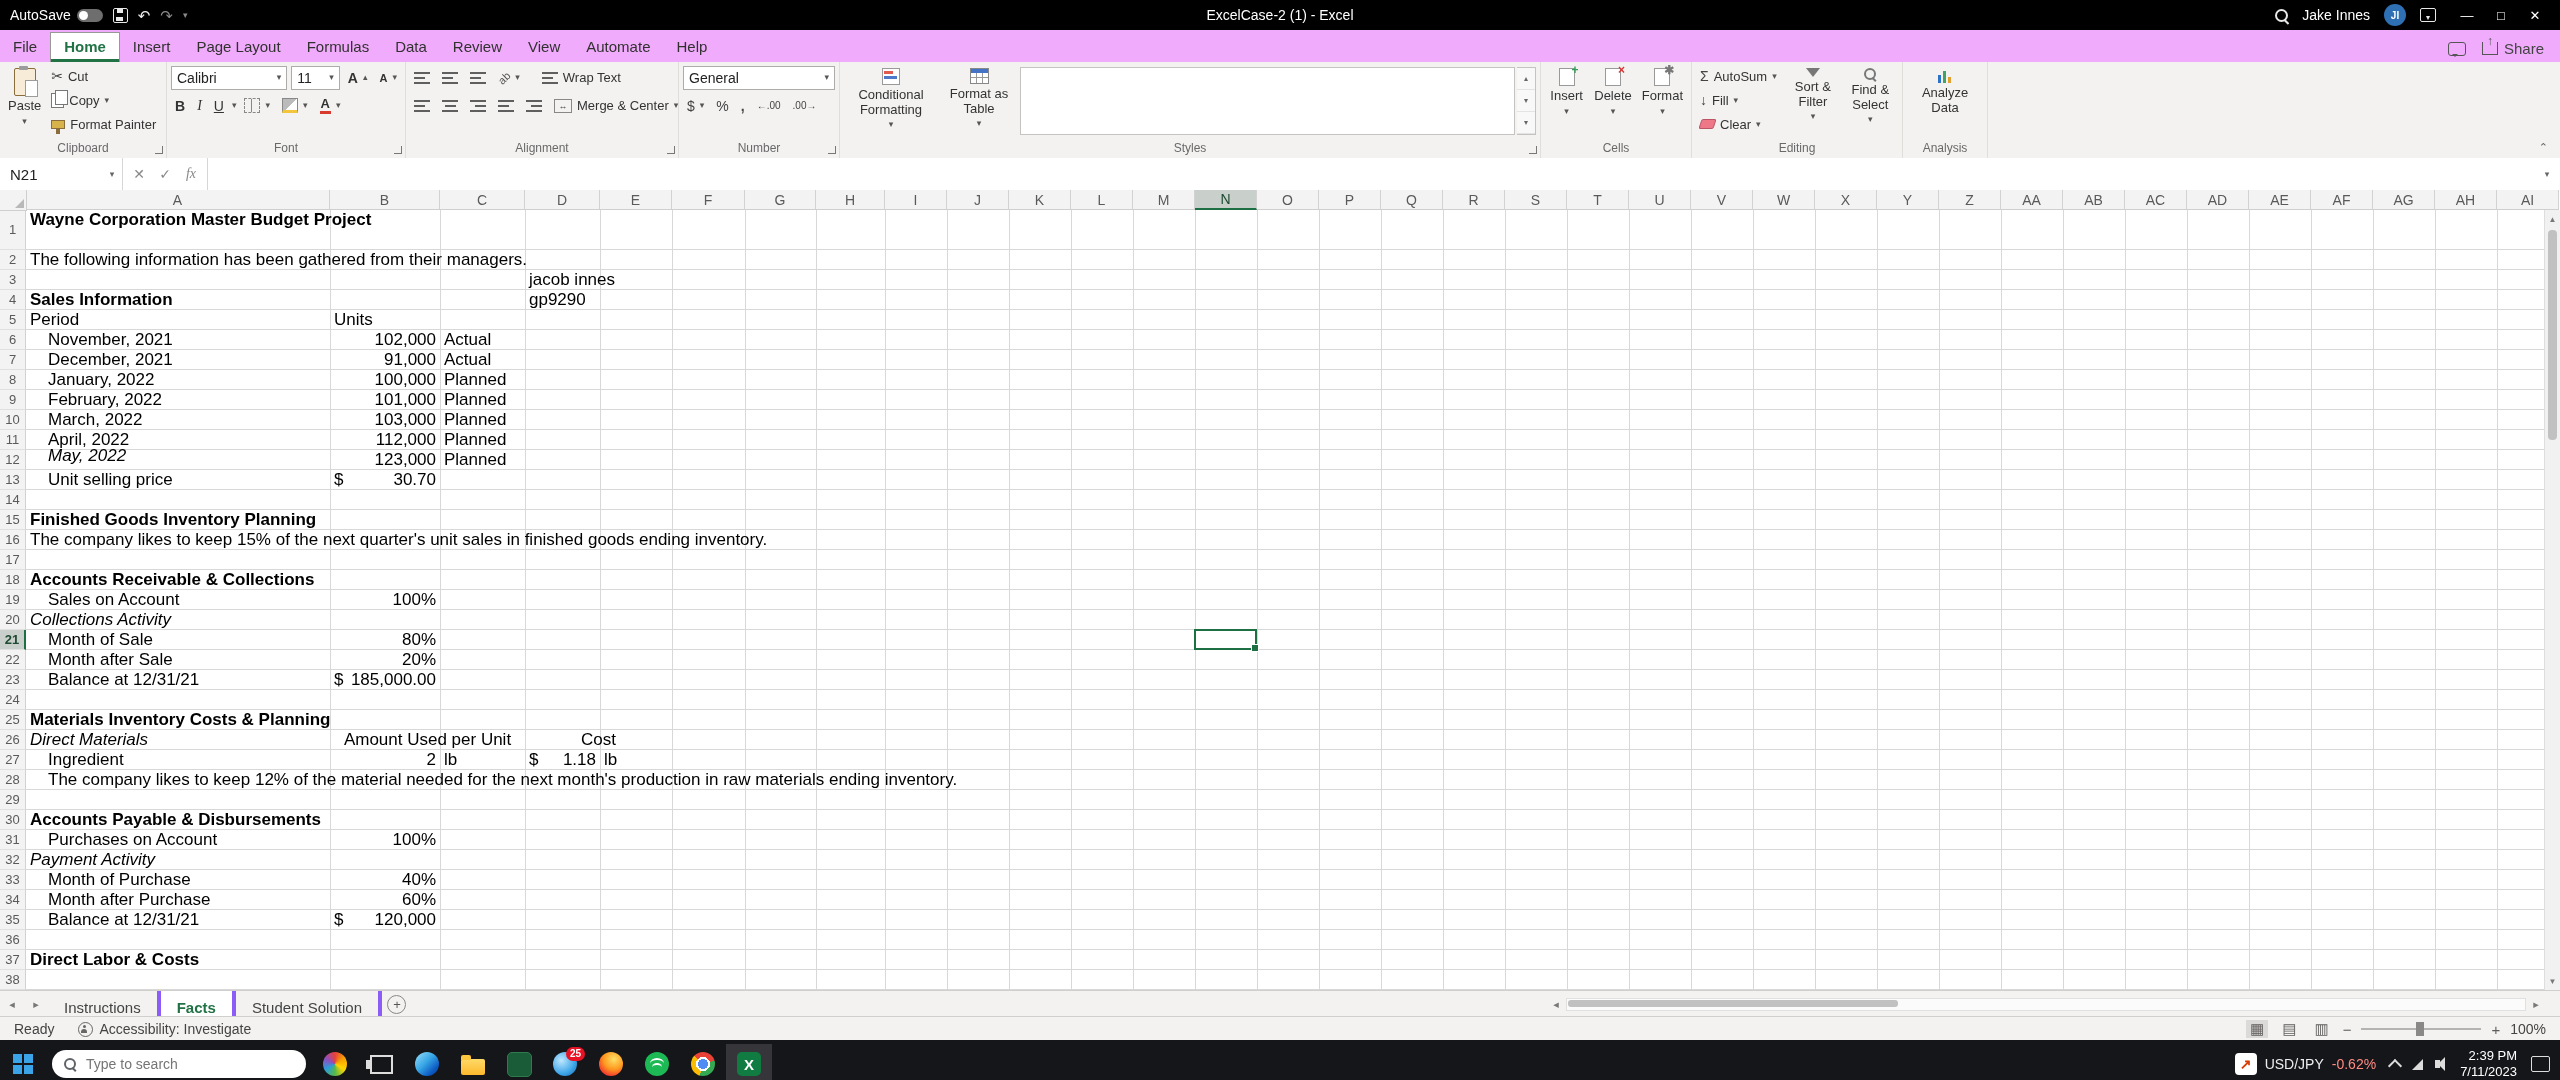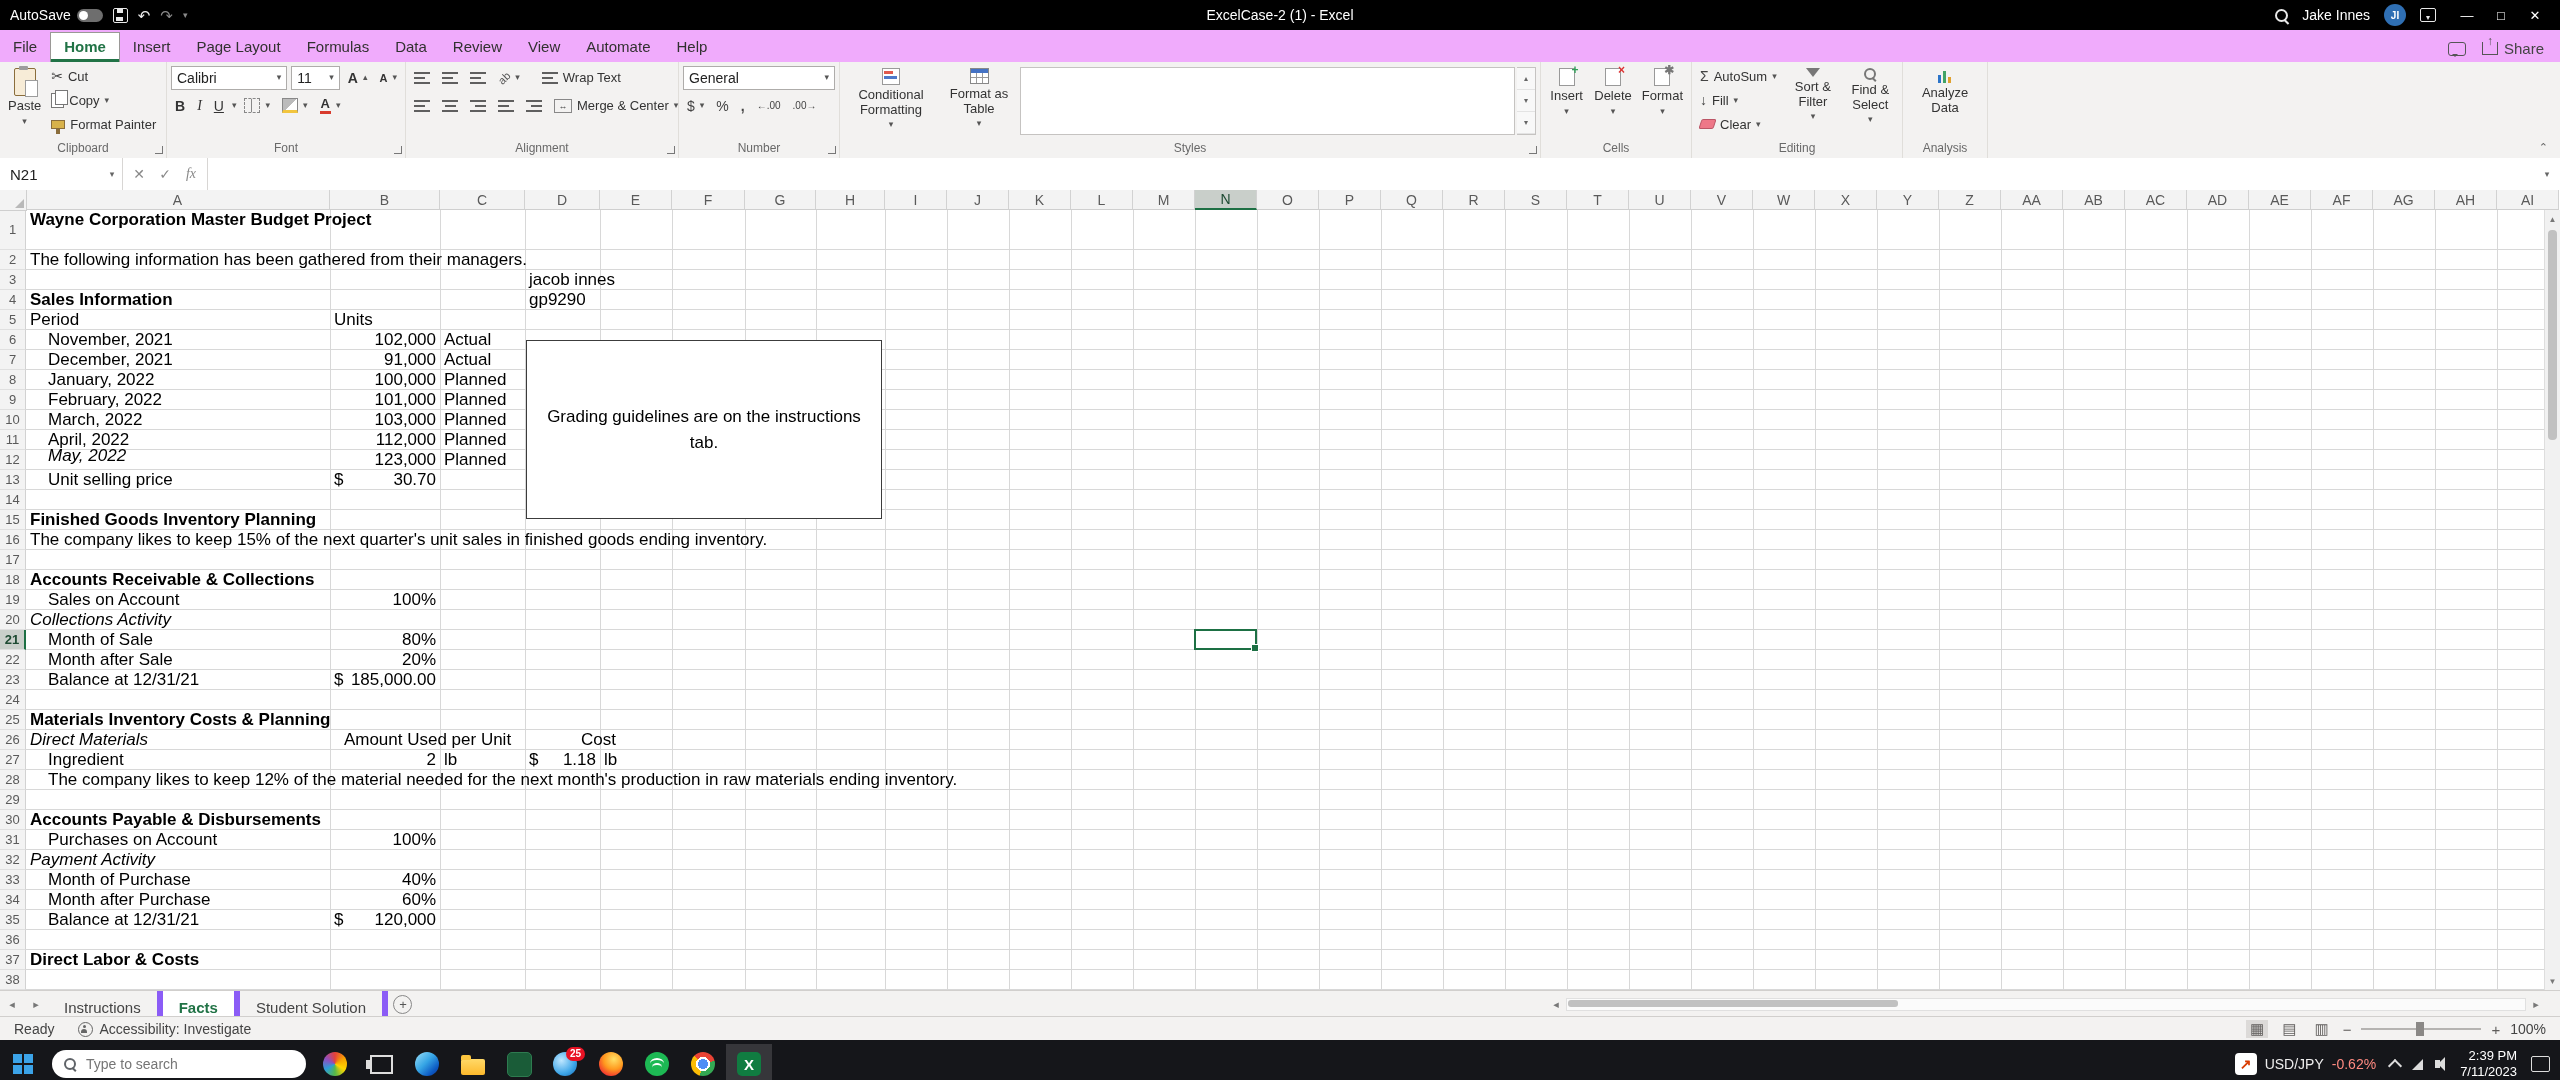--- a/index.html
+++ b/index.html
@@ -134,21 +134,21 @@
   #sel-box::after{content:"";position:absolute;right:-4px;bottom:-4px;width:6px;height:6px;background:#1d7044;border:1px solid #fff}
   #gtextbox{position:absolute;left:526px;top:150px;width:356px;height:179px;background:#fff;border:1.5px solid #3c3c3c;display:flex;align-items:center;justify-content:center;text-align:center;font-size:17px;color:#000;padding:0 10px;box-sizing:border-box;z-index:5;line-height:1.5}
   #vscroll{position:absolute;right:0;top:20px;bottom:0;width:15px;background:#f1f1f1;border-left:1px solid #dedede;z-index:7;display:flex;flex-direction:column;align-items:center}
   #vscroll .sbtn{height:18px;width:15px;display:flex;align-items:center;justify-content:center;font-size:8px;color:#787878}
   #vscroll .thumb{width:9px;height:210px;background:#c1c1c1;border-radius:4px;margin-top:2px}
   #vscroll .spacer{flex:1}
 
   
   #sheetbar{top:990px;height:26px;background:#f3f2f1;border-top:1px solid #d1cfcd;display:flex;align-items:stretch;font-size:15px}
   .snav{width:24px;display:flex;align-items:center;justify-content:center;color:#777;font-size:11px}
-  .stab{display:flex;align-items:center;padding:16px 16px;color:#444;border-right:6px solid #8b5cf6;cursor:default}
+  .stab{display:flex;align-items:center;padding:16px 16px;color:#444;border-right:4px solid #8b5cf6;cursor:default}
   .stab.active{background:#fff;color:#217346;font-weight:bold;box-shadow:inset 0 -2px 0 #217346}
   .addsheet{width:30px;display:flex;align-items:center;justify-content:center}
   .addsheet i{width:17px;height:17px;border:1px solid #888;border-radius:50%;font-style:normal;font-size:13px;color:#555;display:flex;align-items:center;justify-content:center}
   #hscroll{margin-left:auto;display:flex;align-items:center;width:1000px;padding-right:14px}
   #hscroll .sbtn{width:20px;text-align:center;color:#787878;font-size:11px}
   #hscroll .track{flex:1;height:11px;background:#fbfbfb;border:1px solid #e0e0e0;position:relative}
   #hscroll .thumb{position:absolute;left:1px;top:1px;height:7px;width:330px;background:#c1c1c1;border-radius:3px}
 
   
   #statusbar{top:1016px;height:24px;background:#f3f2f1;border-top:1px solid #d1cfcd;display:flex;align-items:center;font-size:14px;color:#444}
@@ -731,21 +731,20 @@
         <div class="cell right" style="left: 330px; top: 680px; height: 20px; width: 110px;">40%</div>
         <div class="cell ind" style="left: 26px; top: 700px; height: 20px; width: 304px;">Month after Purchase</div>
         <div class="cell right" style="left: 330px; top: 700px; height: 20px; width: 110px;">60%</div>
         <div class="cell ind" style="left: 26px; top: 720px; height: 20px; width: 304px;">Balance at 12/31/21</div>
         <div class="cell money" style="left: 330px; top: 720px; height: 20px; width: 110px;">
           <span>$</span>
           <span>120,000</span>
         </div>
         <div class="cell b" style="left: 26px; top: 760px; height: 20px; width: 304px;">Direct Labor &amp; Costs</div>
       </div>
-    <div id="gtextbox">Grading guidelines are on the instructions tab.</div>
     <div id="sel-box" style="left: 1194px; top: 439px; width: 63px; height: 21px;"></div>
     <div id="vscroll">
       <span class="sbtn">▲</span>
       <span class="thumb"></span>
       <span class="spacer"></span>
       <span class="sbtn">▼</span>
     </div>
   </div>
 
   <div id="sheetbar" class="band">

